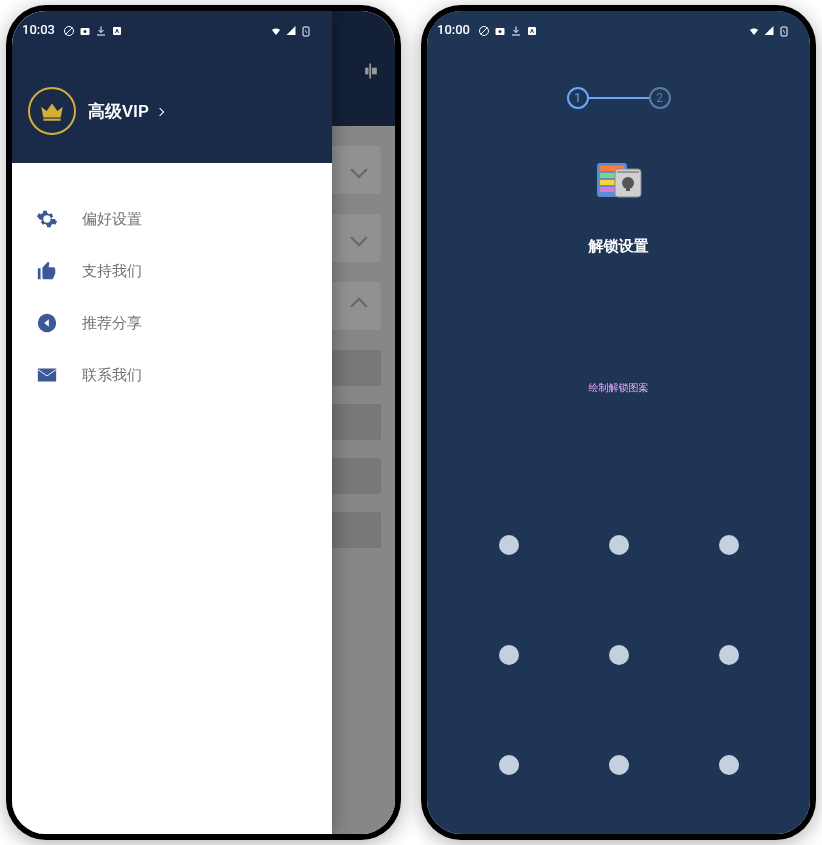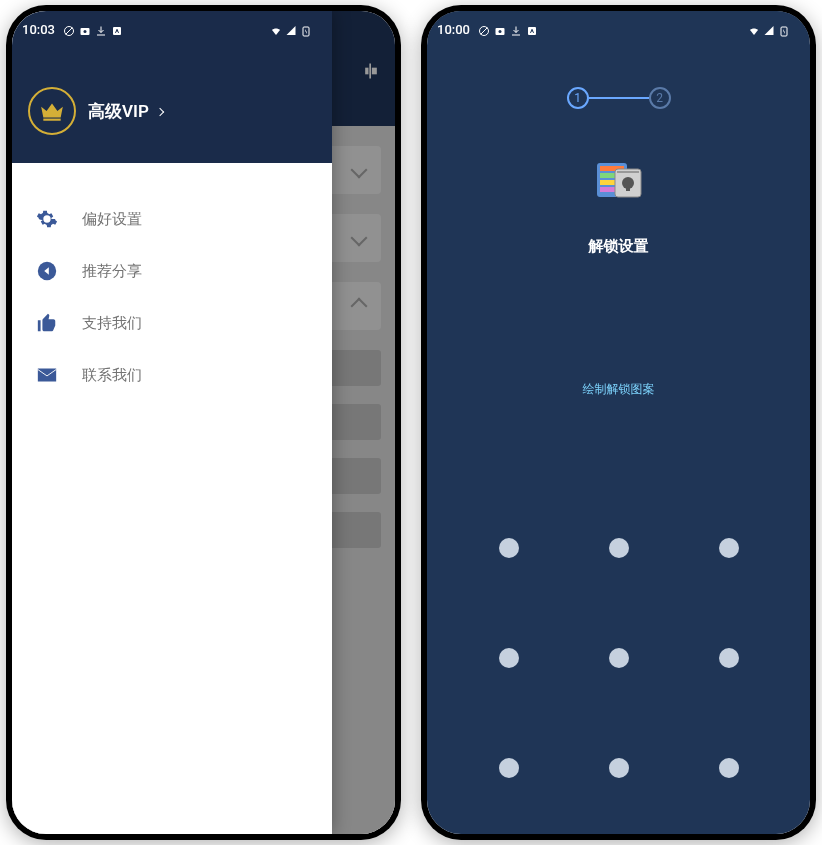--- a/index.html
+++ b/index.html
@@ -171,22 +171,22 @@
       justify-content: center;
     }
     .unlock-title {
       margin-top: 32px;
       color: #fff;
       font-size: 15px;
       font-weight: 600;
     }
     .unlock-hint {
       margin-top: 125px;
-      color: #7dd3fc;
-      font-size: 12px;
+      color: #f0abfc;
+      font-size: 10px;
     }
     .pattern-grid {
       margin-top: 140px;
       display: grid;
       grid-template-columns: repeat(3, 20px);
       grid-template-rows: repeat(3, 20px);
       gap: 90px 90px;
     }
     .pattern-dot {
       width: 20px; height: 20px;
@@ -297,33 +297,33 @@
           <span class="icon-slot">
             <svg width="22" height="22" viewBox="0 0 24 24" fill="#3b5998">
                 <path d="M12 8a4 4 0 100 8 4 4 0 000-8zm9 4a7 7 0 01-.1 1.2l2.1 1.6-2 3.5-2.5-1a7 7 0 01-2 1.2l-.4 2.5h-4l-.4-2.5a7 7 0 01-2-1.2l-2.5 1-2-3.5 2.1-1.6A7 7 0 013 12c0-.4 0-.8.1-1.2L1 9.2l2-3.5 2.5 1a7 7 0 012-1.2L7.9 3h4l.4 2.5a7 7 0 012 1.2l2.5-1 2 3.5-2.1 1.6c.1.4.1.8.1 1.2z"></path>
               </svg>
           </span>
           <span>偏好设置</span>
         </div>
         <div class="drawer-item">
           <span class="icon-slot">
             <svg width="22" height="22" viewBox="0 0 24 24" fill="#3b5998">
+                <path d="M2 21h3V9H2v12zm19-11c0-1.1-.9-2-2-2h-5.3l.8-3.8v-.3c0-.4-.2-.8-.4-1.1L13 2 7.6 7.6C7.2 7.9 7 8.4 7 9v10c0 1.1.9 2 2 2h8c.8 0 1.5-.5 1.8-1.2l2.2-5.2v-.6V10z"></path>
+              </svg>
+          </span>
+          <span>支持我们</span>
+        </div>
+        <div class="drawer-item">
+          <span class="icon-slot">
+            <svg width="22" height="22" viewBox="0 0 24 24" fill="#3b5998">
                 <circle cx="12" cy="12" r="10"></circle>
                 <path d="M14 8l-5 4 5 4V8z" fill="#fff"></path>
               </svg>
           </span>
           <span>推荐分享</span>
-        </div>
-        <div class="drawer-item">
-          <span class="icon-slot">
-            <svg width="22" height="22" viewBox="0 0 24 24" fill="#3b5998">
-                <path d="M2 21h3V9H2v12zm19-11c0-1.1-.9-2-2-2h-5.3l.8-3.8v-.3c0-.4-.2-.8-.4-1.1L13 2 7.6 7.6C7.2 7.9 7 8.4 7 9v10c0 1.1.9 2 2 2h8c.8 0 1.5-.5 1.8-1.2l2.2-5.2v-.6V10z"></path>
-              </svg>
-          </span>
-          <span>支持我们</span>
         </div>
         <div class="drawer-item">
           <span class="icon-slot">
             <svg width="22" height="22" viewBox="0 0 24 24" fill="#3b5998">
                 <path d="M2 5h20v14H2V5zm10 7L3 6h18l-9 6z"></path>
                 <path d="M2 6l10 7 10-7" fill="none" stroke="#fff" stroke-width="1"></path>
               </svg>
           </span>
           <span>联系我们</span>
         </div>

